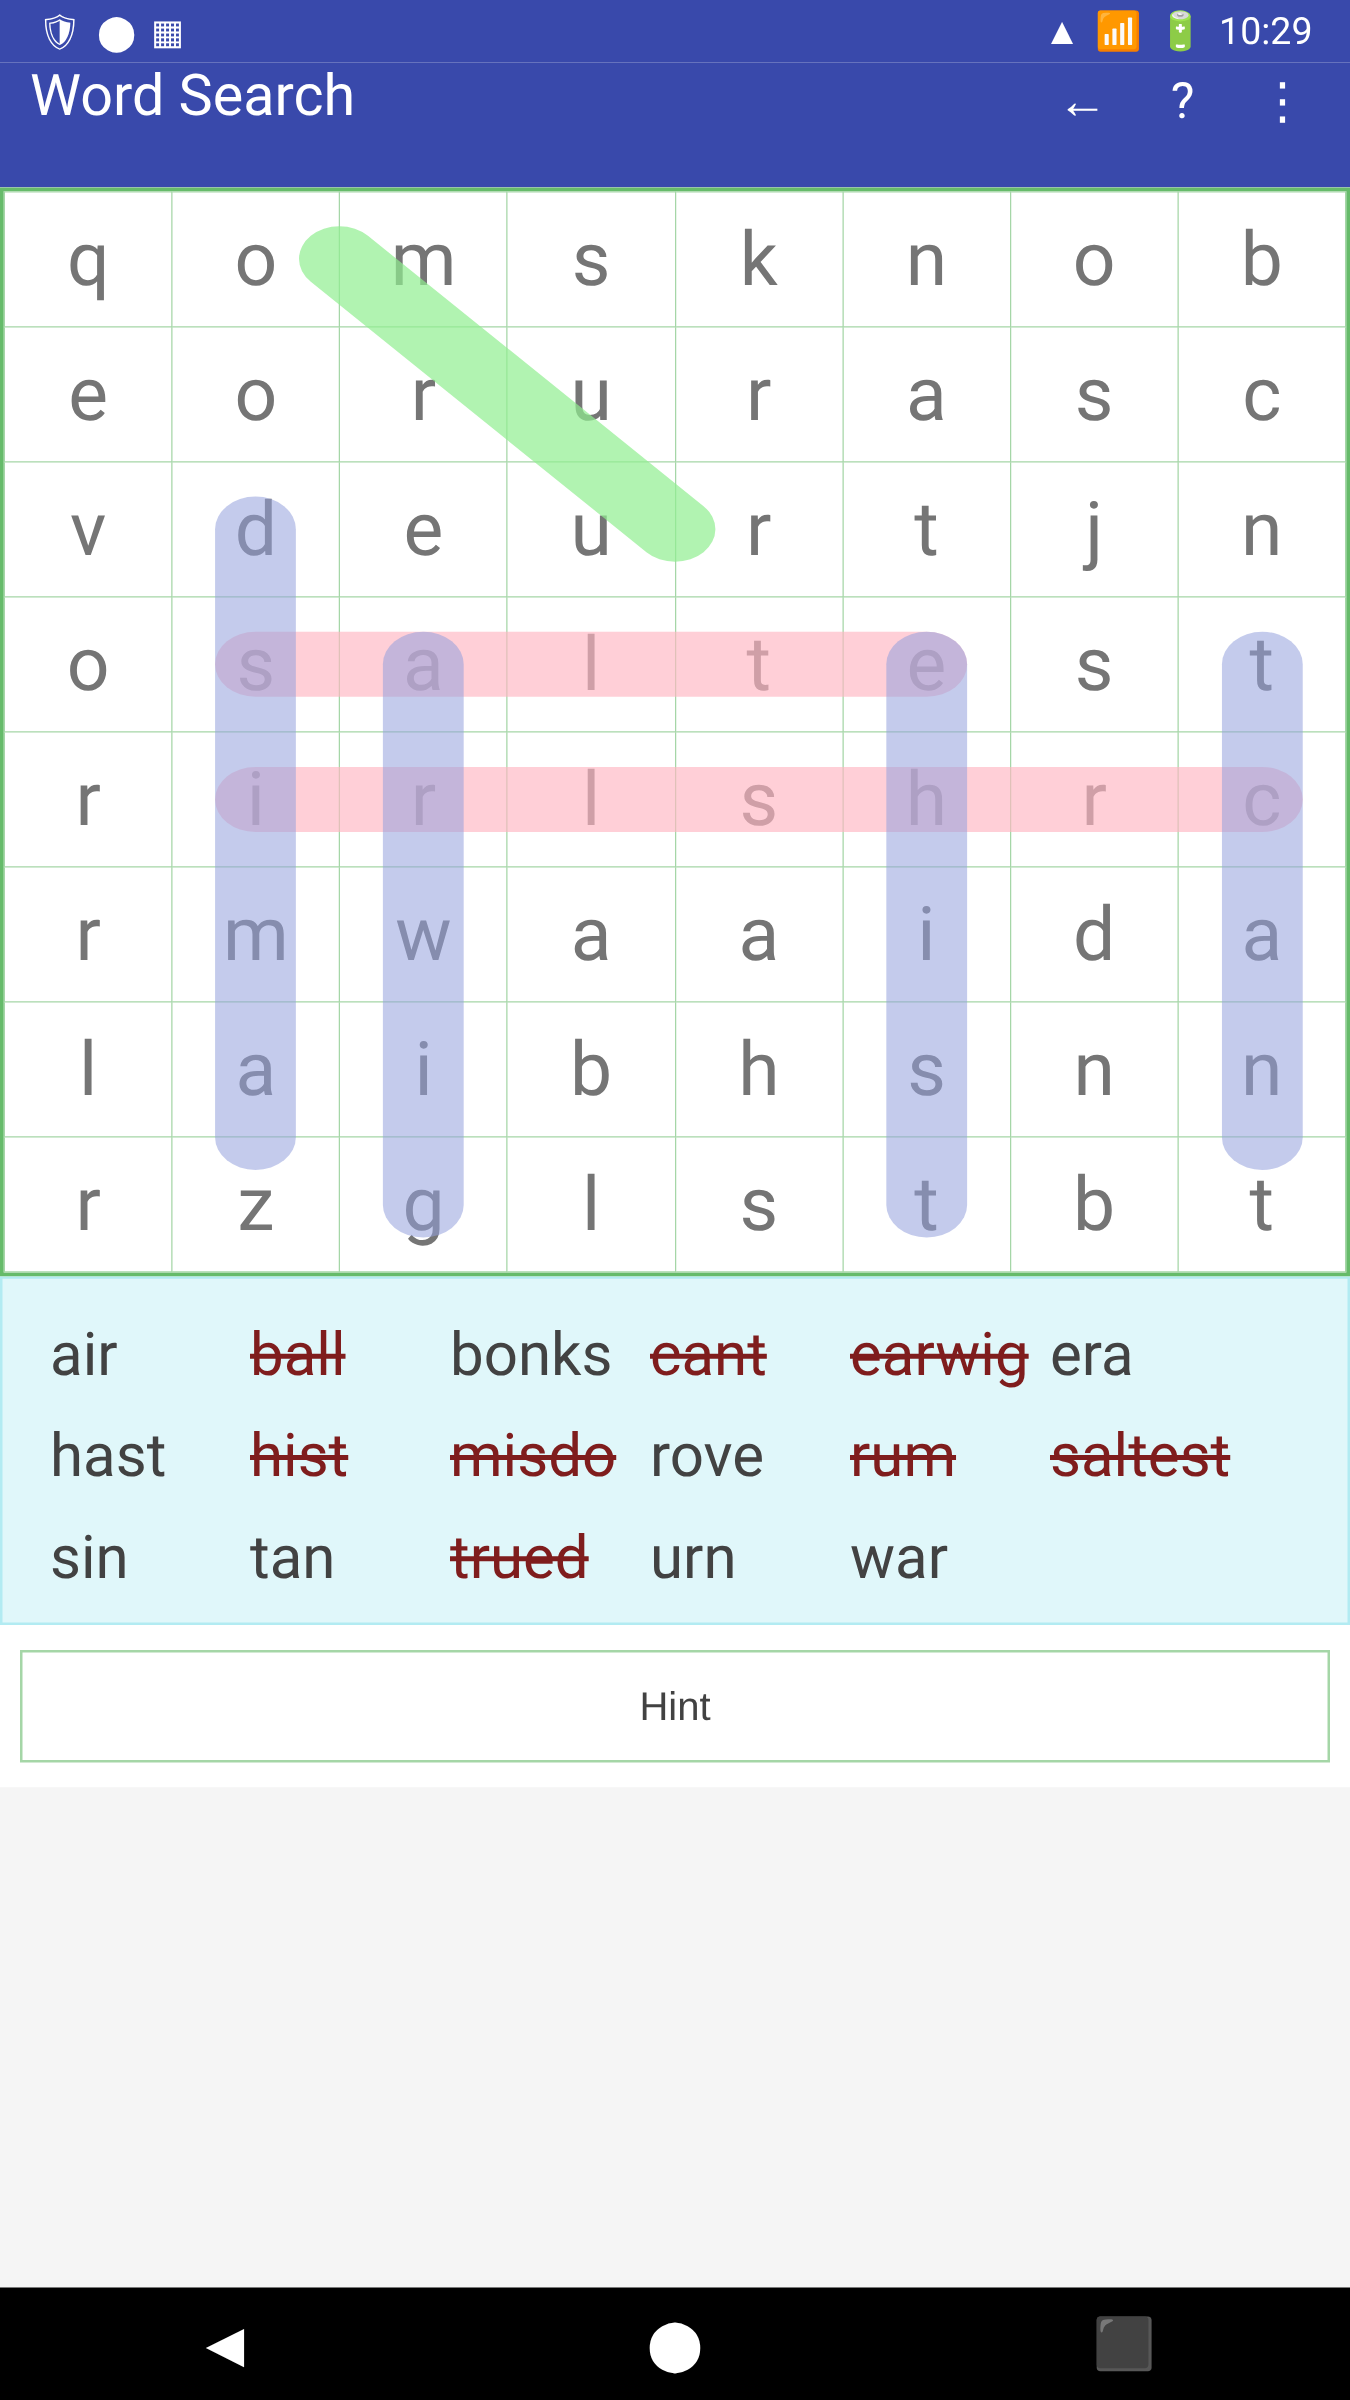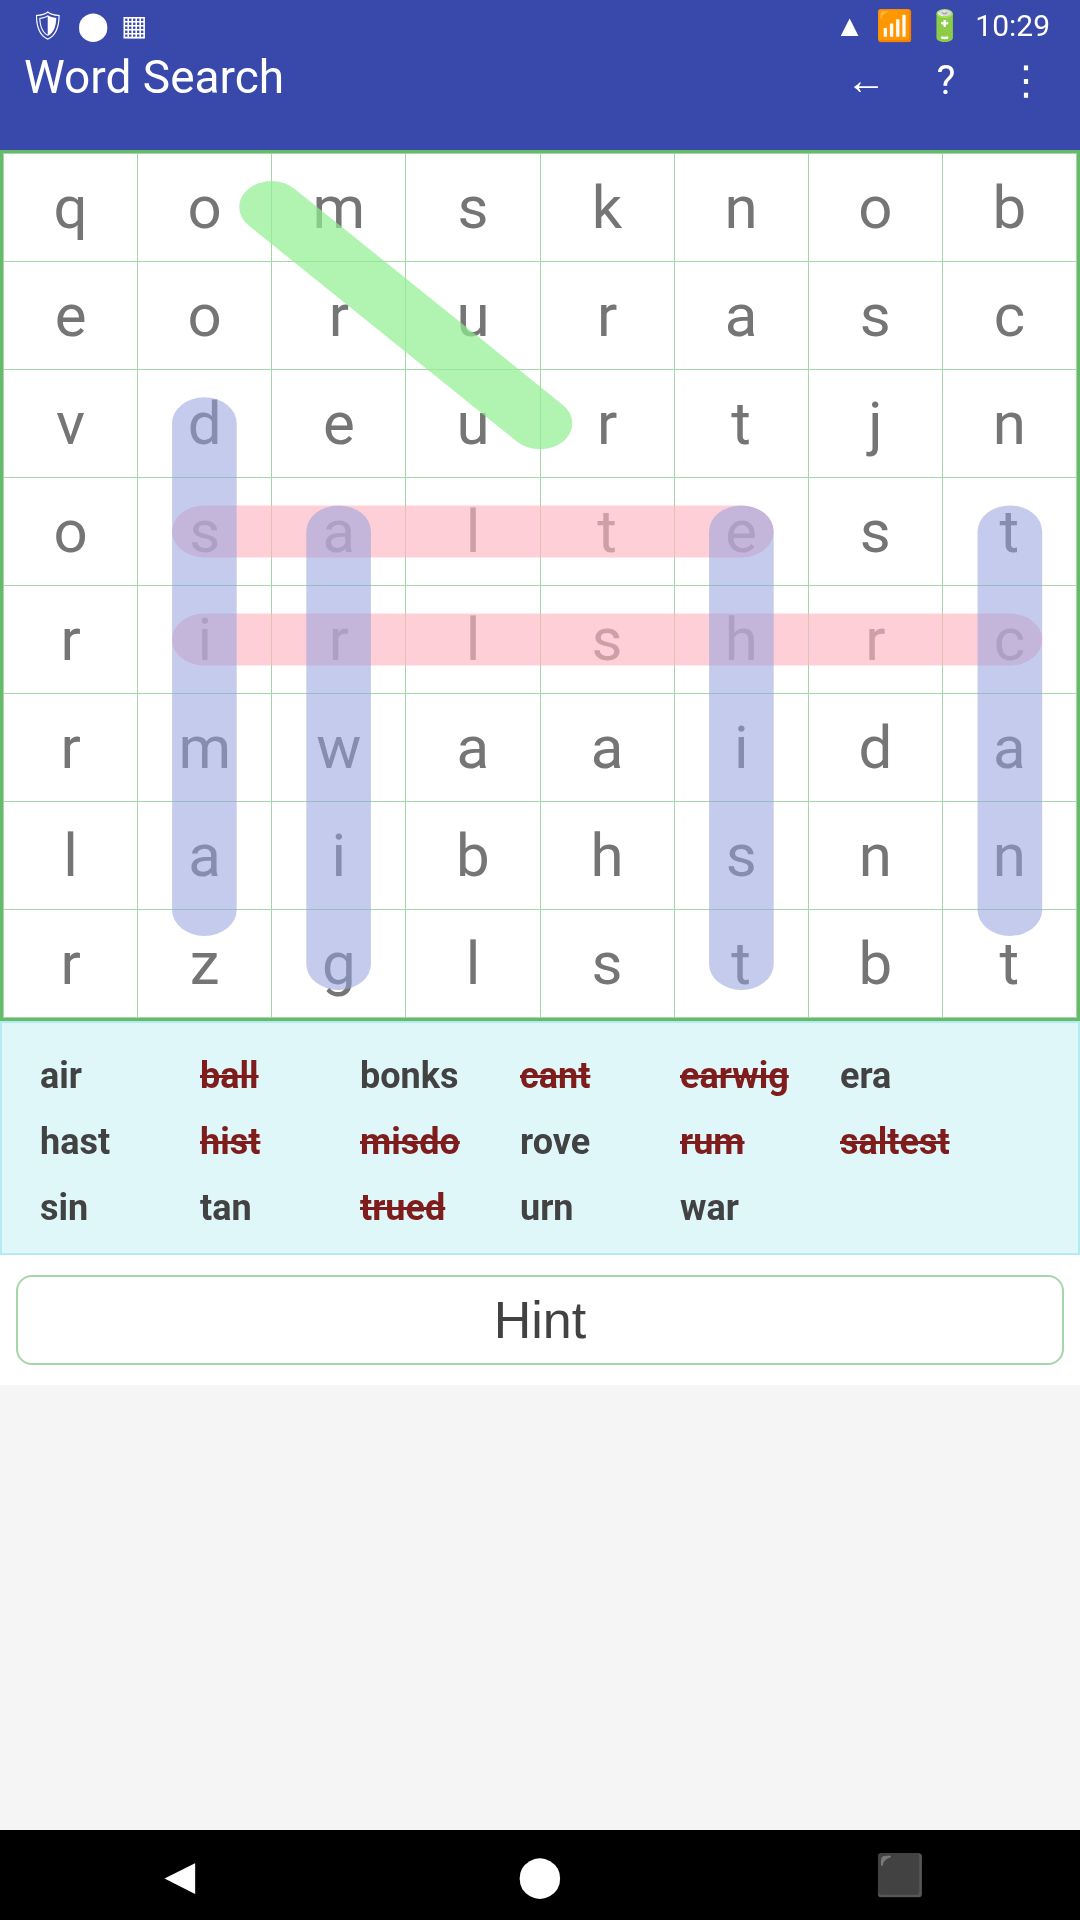--- a/index.html
+++ b/index.html
@@ -98,45 +98,44 @@
       padding: 28px 30px 20px 30px;
       border: 2px solid #b2ebf2;
     }
     .word-list-grid {
       display: flex;
       flex-wrap: wrap;
       gap: 8px 0;
       row-gap: 16px;
     }
     .word-item {
-      font-size: 36px;
+      font-size: 48px;
       color: #424242;
       min-width: 160px;
       padding: 4px 8px;
-      font-weight: bold;
     }
     .word-item.strikethrough {
       text-decoration: line-through;
       color: #7f1d1d;
     }
 
     
     .buttons-row {
       display: flex;
       padding: 20px 16px;
       gap: 16px;
       background: white;
     }
     .btn {
       flex: 1;
       height: 90px;
       border: 2px solid #a5d6a7;
       background: white;
-      border-radius: 16px;
-      font-size: 52px;
+      border-radius: 0;
+      font-size: 32px;
       color: #424242;
       cursor: pointer;
       display: flex;
       align-items: center;
       justify-content: center;
     }
 
     
     .nav-bar {
       background: black;

